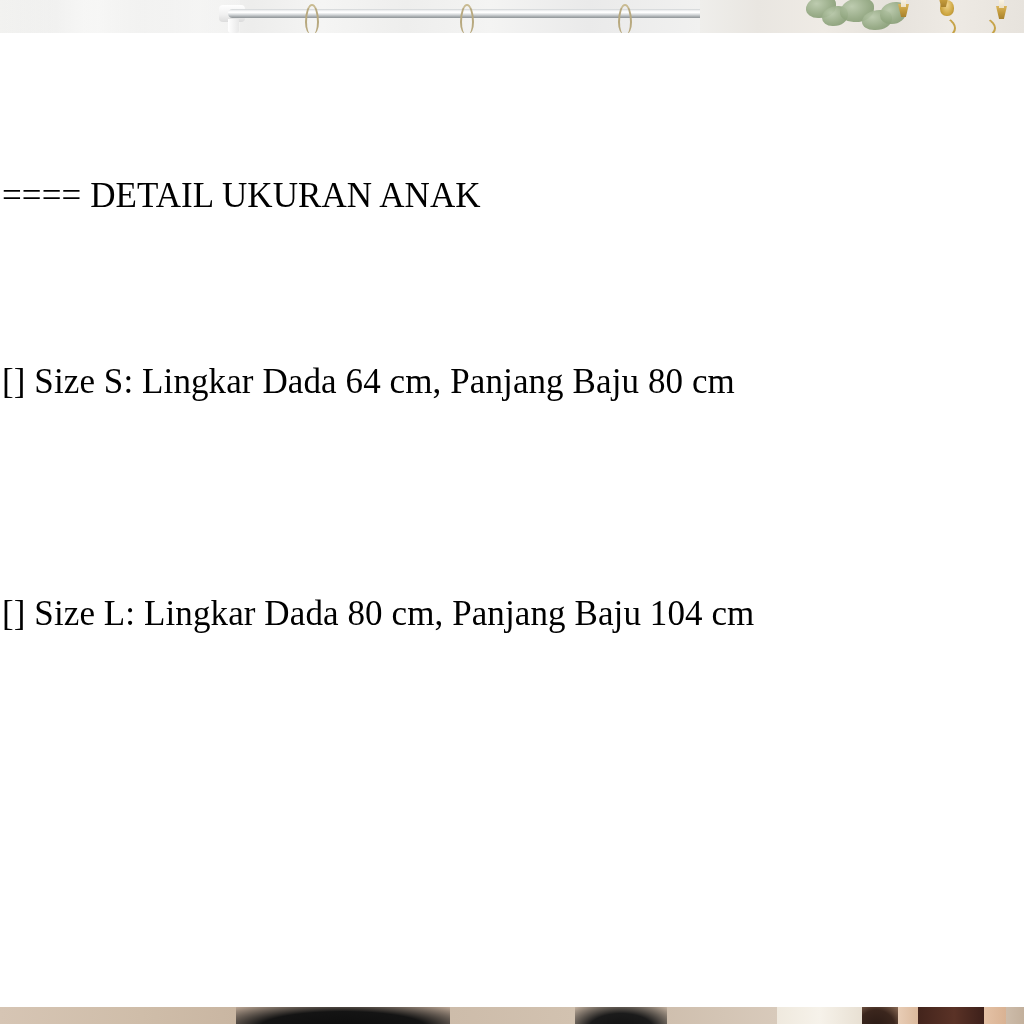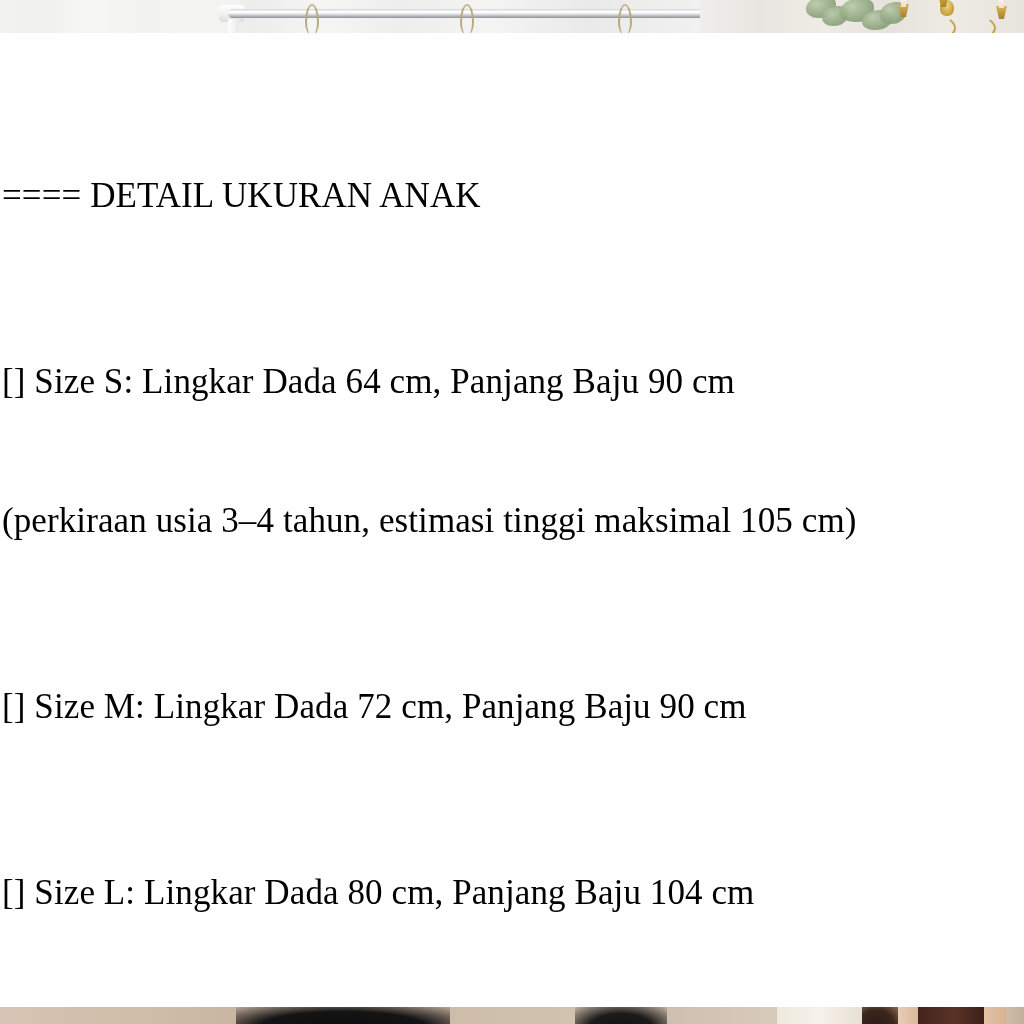--- a/index.html
+++ b/index.html
@@ -211,24 +211,22 @@
     <div class="candle-stick" style="left:999px; top:-2px;"></div>
   </div>
 
   <div class="left-sliver"></div>
 
   <div class="overlay">
     <div class="textblock">
 
       <span class="line">==== DETAIL UKURAN ANAK</span>
 
-      <span class="line">[] Size S: Lingkar Dada 64 cm, Panjang Baju 90 cm</span>
-      <span class="line">(perkiraan usia 3–4 tahun, estimasi tinggi maksimal 105 cm)</span>
-
-      <span class="line">[] Size M: Lingkar Dada 72 cm, Panjang Baju 90 cm</span>
+      <span class="line">[] Size S: Lingkar Dada 64 cm, Panjang Baju 80 cm</span>
+
 
       <span class="line">[] Size L: Lingkar Dada 80 cm, Panjang Baju 104 cm</span>
       
 
       
       
 
       
       
 

